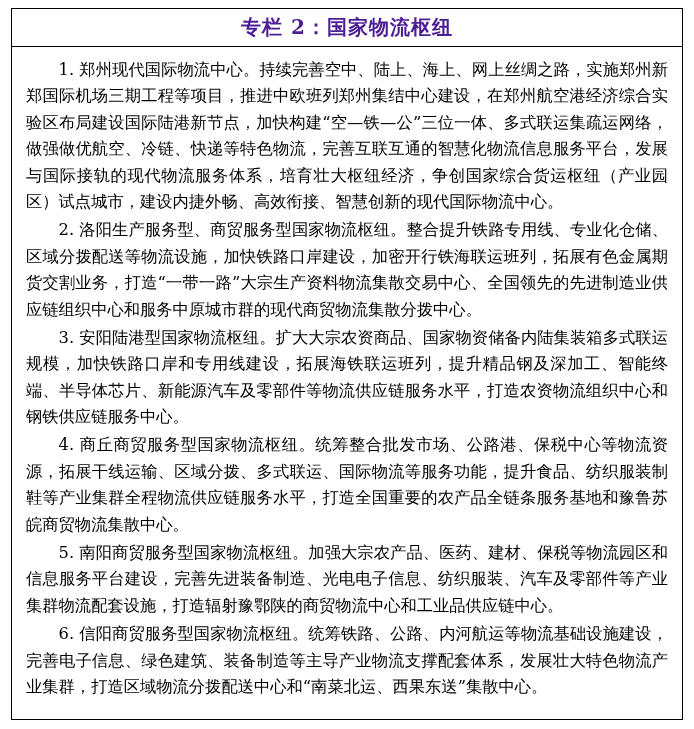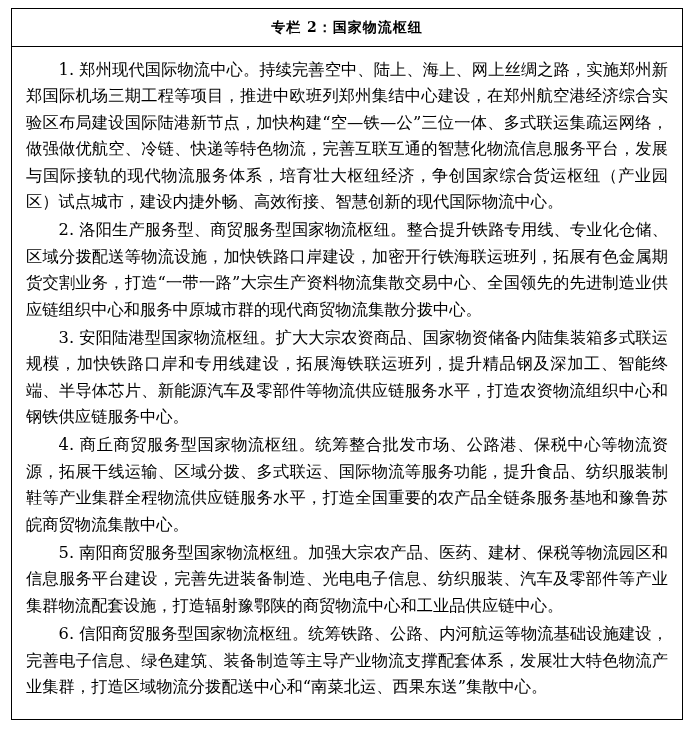--- a/index.html
+++ b/index.html
@@ -33,23 +33,23 @@
     box-sizing: border-box;
     height: 38px;
     border-bottom: 1px solid #000000;
     display: flex;
     align-items: center;
     justify-content: center;
   }
   .title-text {
     font-family: "DejaVu Serif", "Liberation Serif", serif;
     font-weight: bold;
-    font-size: 14px;
+    font-size: 20px;
     letter-spacing: 1px;
-    color: #000000;
+    color: #4c1d95;
   }
   .body-area {
     box-sizing: border-box;
     padding: 10px 14px 6px 14px;
   }
   p.para {
     margin: 0 0 0 0;
     font-size: 16.3px;
     line-height: 1.62;
     text-align: justify;

